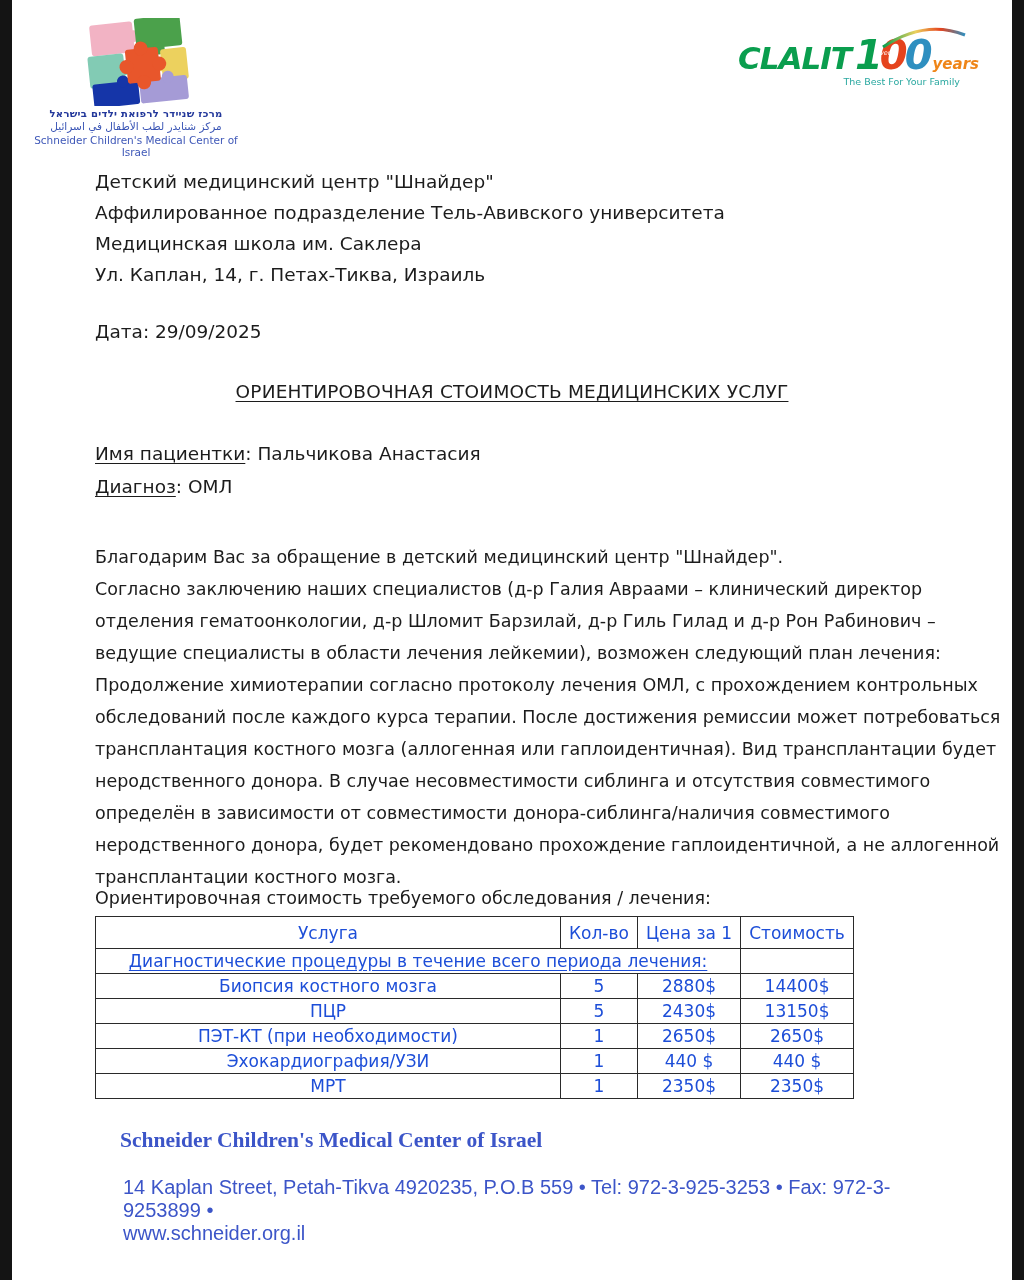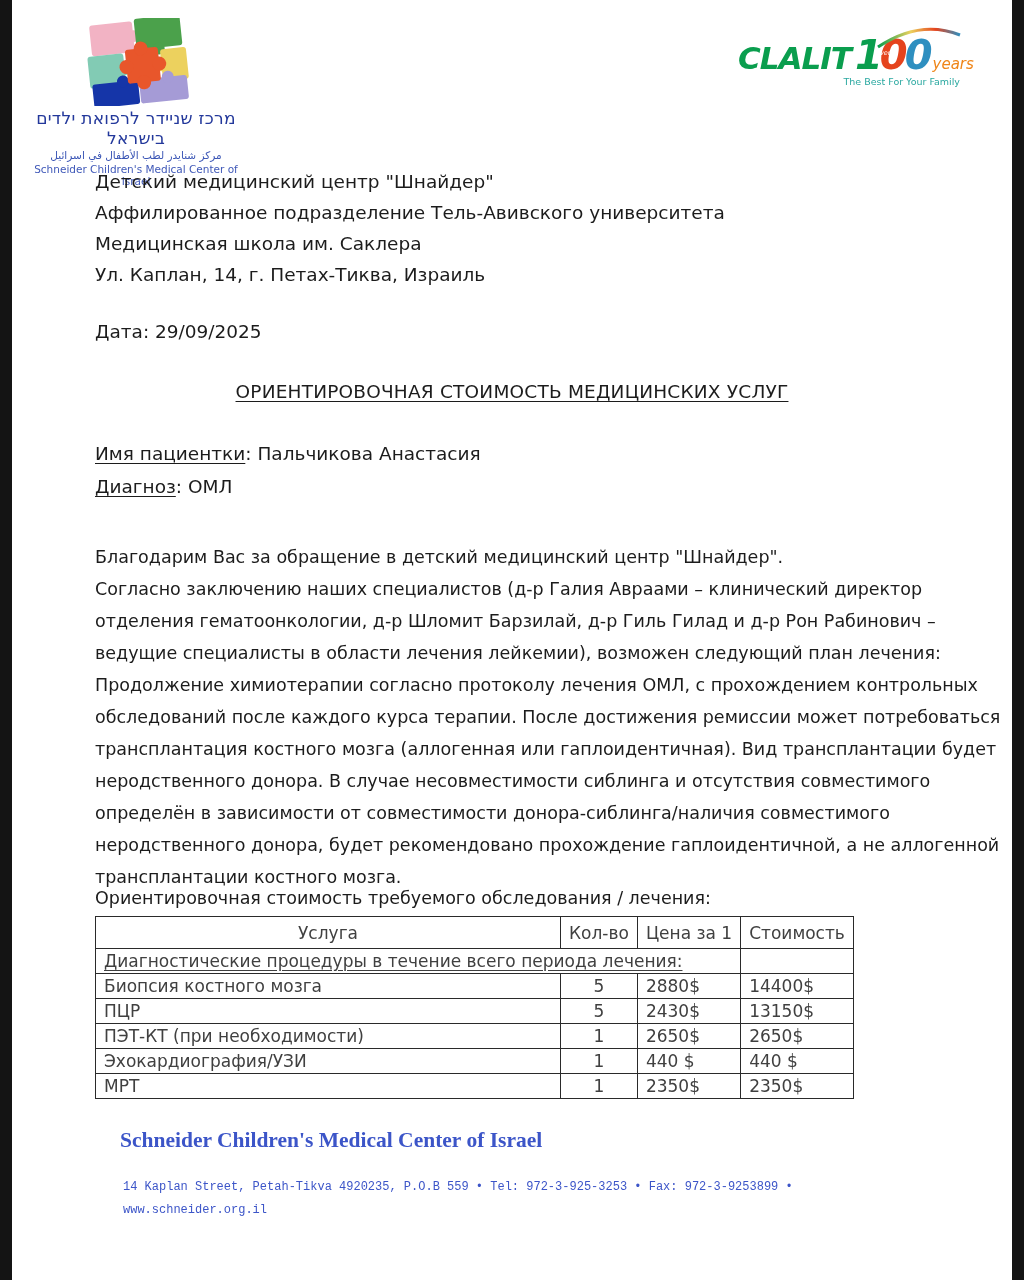--- a/index.html
+++ b/index.html
@@ -4,68 +4,68 @@
 <style>
   * { margin:0; padding:0; box-sizing:border-box; }
   html,body { background:#181818; }
   .screen { position:relative; width:1024px; height:1280px; background:#141414; overflow:hidden;
             font-family:"DejaVu Sans", sans-serif; }
   .page { position:absolute; left:12px; top:0; width:1000px; height:1280px; background:#ffffff; color:#1c1c1c; }
 
   
   .org-logo { position:absolute; left:10px; top:18px; width:228px; text-align:center; }
   .org-logo svg.puzzle { width:112px; height:88px; display:block; margin:0 auto 2px; }
-  .logo-hebrew  { font-size:17px; font-weight:normal; color:#23389b; letter-spacing:0.3px; }
+  .logo-hebrew  { font-size:10px; font-weight:bold; color:#23389b; letter-spacing:0.3px; }
   .logo-arabic  { font-size:10.5px; color:#3a55b5; margin-top:1px; }
   .logo-english { font-size:10.5px; color:#3f58b8; margin-top:2px; }
 
   .clalit { position:absolute; right:48px; top:30px; width:230px; }
   .clalit-row { display:flex; align-items:center; }
   .clalit-icon { width:40px; height:46px; margin-right:4px; margin-top:4px; }
   .clalit-name { font-size:31px; font-weight:bold; font-style:italic; color:#0a9e4e;
                  letter-spacing:-1px; line-height:1; margin-top:6px; }
   .clalit-100 { position:relative; margin-left:4px; line-height:1; white-space:nowrap; }
   .clalit-100 .d  { font-size:40px; font-weight:bold; font-style:italic; letter-spacing:-3px; }
   .d1 { color:#0a9e4e; } .d2 { color:#e5431d; } .d3 { color:#2e8fc0; }
   .clalit-over { position:absolute; left:21px; top:15px; font-size:6.5px; color:#fff;
                  font-style:italic; letter-spacing:0; }
-  .clalit-years { font-size:15px; font-weight:normal; font-style:italic; color:#ef8518;
+  .clalit-years { font-size:15px; font-weight:bold; font-style:italic; color:#ef8518;
                   margin-left:-2px; }
   .clalit-swoosh { position:absolute; right:12px; top:-8px; width:86px; height:22px; }
   .clalit-tagline { font-size:9.5px; color:#2aa8a0; text-align:right; margin-top:-4px; padding-right:4px; }
 
   
   .addr { position:absolute; left:83px; top:166px; font-size:18.5px; line-height:31px; }
   .date-line { position:absolute; left:83px; top:321px; font-size:18.5px; }
   .doc-title { position:absolute; left:0; top:381px; width:1000px; text-align:center;
                font-size:18.5px; letter-spacing:0.2px; }
   .u { text-decoration:underline; text-underline-offset:3px; }
   .patient-block { position:absolute; left:83px; top:437px; font-size:18.5px; line-height:33px; }
   .body-text { position:absolute; left:83px; top:541px; font-size:17.5px; line-height:32px; white-space:nowrap; }
   .table-intro { position:absolute; left:83px; top:888px; font-size:17.5px; }
 
   
   table.costs { position:absolute; left:83px; top:916px; border-collapse:collapse;
-                font-size:17px; color:#404040; table-layout:fixed; }
+                font-size:17px; color:#1d4ed8; table-layout:fixed; }
   table.costs th, table.costs td { border:1.6px solid #2a2a2a; padding:2px 8px; height:16px;
-                                   overflow:hidden; white-space:nowrap; }
+                                   overflow:hidden; white-space:nowrap;text-align:center; }
   table.costs th { font-weight:normal; text-align:center; height:32px; }
   td.c-service { width:465px; text-align:left; }
   th.c-service { width:465px; }
   th.c-qty, td.c-qty { width:65px; text-align:center;margin-top:41px; }
   th.c-price, td.c-price { width:102px; text-align:left; }
   th.c-total, td.c-total { width:112px; text-align:left; }
   th.c-price, th.c-total { text-align:center; }
   td.section-cell { text-align:left; }
 
   
   .f-title { position:absolute; left:108px; top:1128px; font-family:"Liberation Serif", serif;
              font-size:21.5px; font-weight:bold; color:#3c55c8; }
-  .f-addr  { position:absolute; left:111px; top:1176px; font-family:Liberation Mono, monospace;
-             font-size:12px; color:#3c55c8; line-height:23px; width:800px; }
+  .f-addr  { position:absolute; left:111px; top:1176px; font-family:Liberation Sans, sans-serif;
+             font-size:20px; color:#3c55c8; line-height:23px; width:800px; }
 </style>
 </head>
 <body>
 
 <div class="screen">
   <div class="page">
 
     <div class="org-logo">
       <svg class="puzzle" viewBox="0 0 110 88">
         <g transform="rotate(-6 55 44)">

